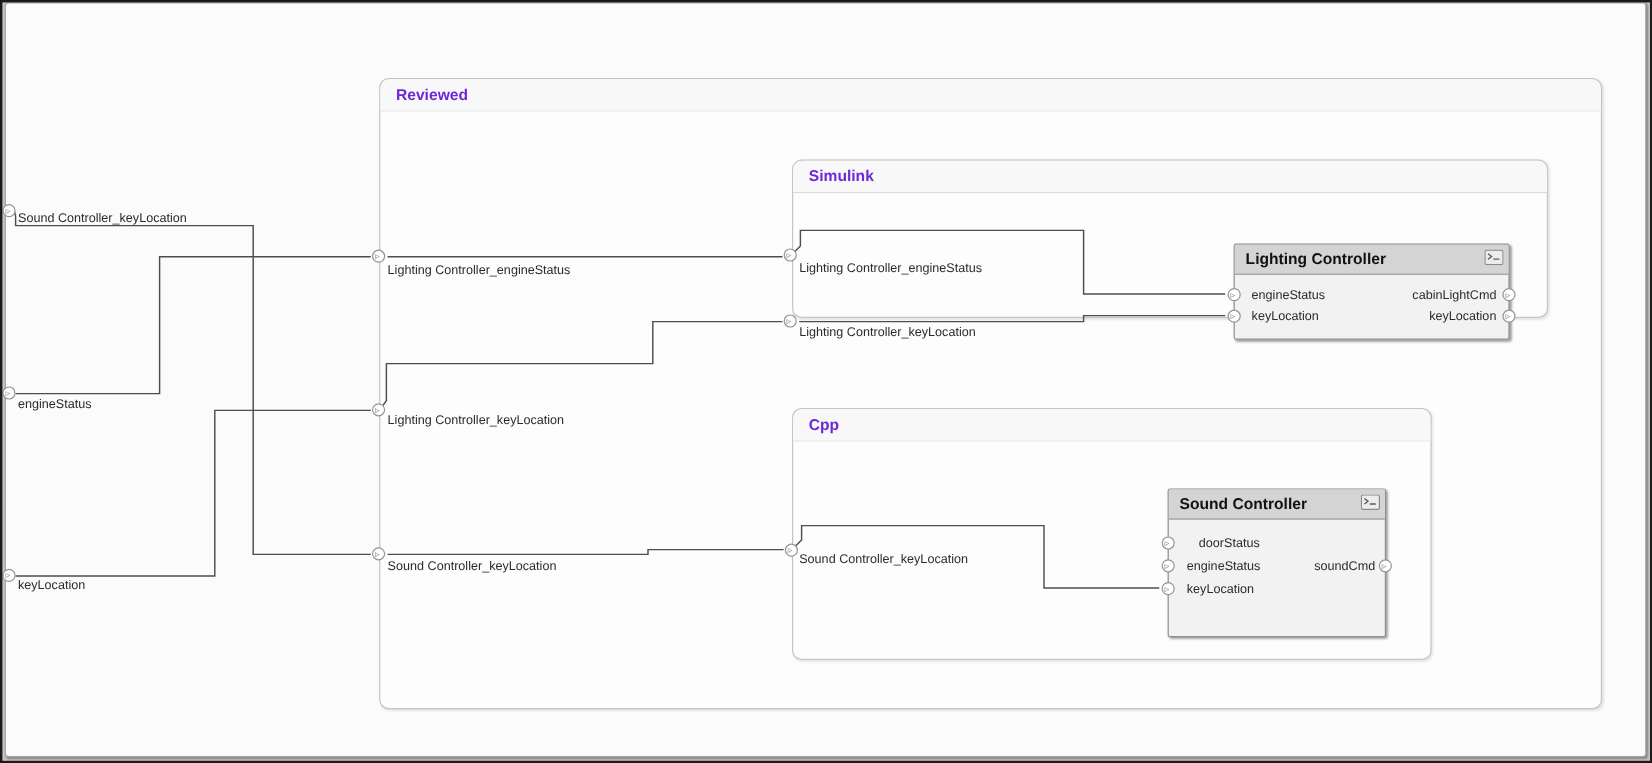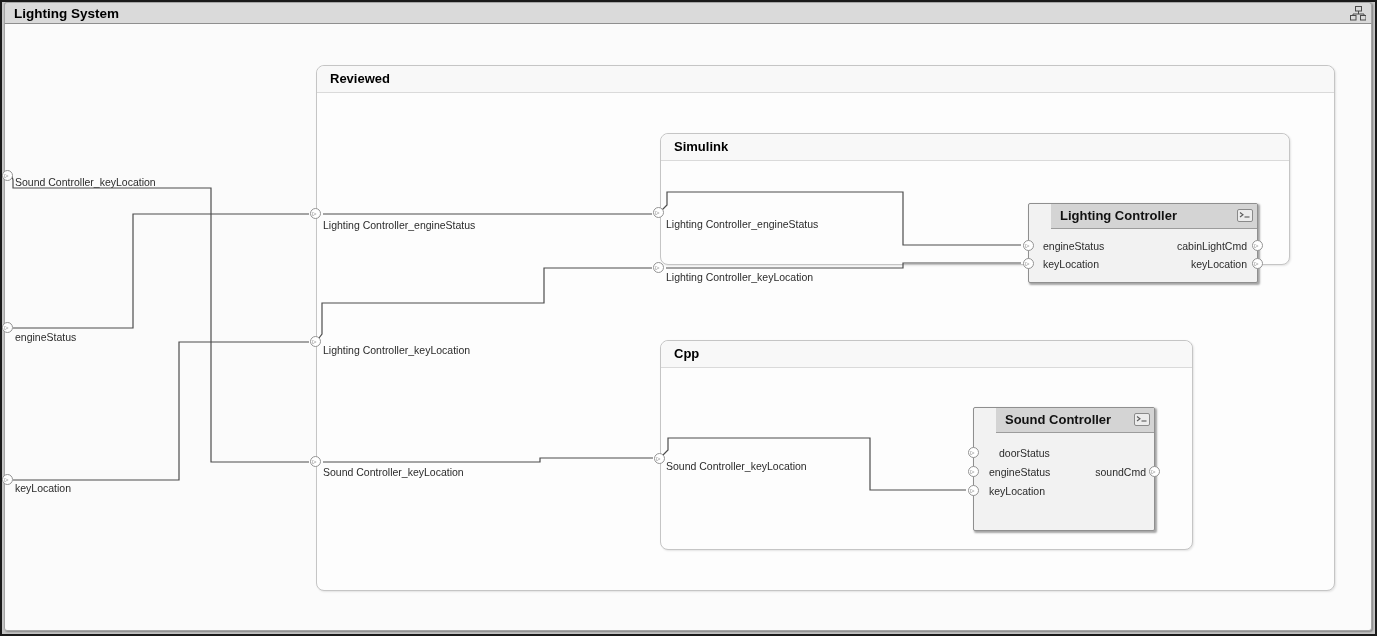--- a/index.html
+++ b/index.html
@@ -6,56 +6,43 @@
   body{background:#e8e8e8;font-family:"Liberation Sans",sans-serif;}
   .stage{position:relative;width:1377px;height:636px;background:#c6c6c6;overflow:hidden;}
   .frame{position:absolute;inset:0;border:2px solid #1a1a1a;box-sizing:border-box;z-index:10;pointer-events:none;}
   .canvas{position:absolute;left:4px;top:2px;width:1368px;height:629px;background:#fbfbfb;border:1px solid #a6a6a6;border-radius:3px;box-sizing:border-box;box-shadow:1px 1px 2px rgba(0,0,0,.35);z-index:0;}
   .main-header{position:absolute;left:4px;top:2px;width:1368px;height:22px;background:#dadada;border:1px solid #a6a6a6;border-bottom:1px solid #8f8f8f;border-radius:3px 3px 0 0;box-sizing:border-box;z-index:2;}
   .main-title{position:absolute;left:9px;top:3px;font-weight:bold;font-size:13.5px;color:#000;white-space:nowrap;}
   .hier-btn{position:absolute;right:5px;top:3px;width:16px;height:15px;z-index:3;}
 
   .grp{position:absolute;background:#fdfdfd;border:1px solid #c5c5c5;border-radius:8px;box-sizing:border-box;box-shadow:1px 1px 2px rgba(0,0,0,.10);z-index:1;}
   .grp-header{position:absolute;left:0;right:0;top:0;height:26px;background:#f8f8f8;border-bottom:1px solid #dadada;border-radius:8px 8px 0 0;}
-  .grp-title{position:absolute;left:13px;top:5px;font-weight:bold;font-size:13px;color:#000000;white-space:nowrap;}
+  .grp-title{position:absolute;left:13px;top:5px;font-weight:bold;font-size:13px;color:#6d28d9;white-space:nowrap;}
 
   .blk{position:absolute;background:#f2f2f2;border:1px solid #8f8f8f;border-radius:2px;box-sizing:border-box;box-shadow:1.5px 1.5px 2px rgba(0,0,0,.35);z-index:2;}
-  .blk-header{position:absolute;left:0;right:0;top:0;height:24px;background:#d4d4d4;border-bottom:1px solid #9c9c9c;margin-left:22px;}
+  .blk-header{position:absolute;left:0;right:0;top:0;height:24px;background:#d4d4d4;border-bottom:1px solid #9c9c9c;}
   .blk-title{position:absolute;left:9px;top:4px;font-weight:bold;font-size:13px;color:#111;white-space:nowrap;}
   .badge{position:absolute;right:4px;top:4px;width:16px;height:13px;}
 
   .lbl{position:absolute;font-size:10.5px;color:#2b2b2b;white-space:nowrap;z-index:3;}
   .lbl-r{transform:translateX(-100%);}
 
   .port{position:absolute;width:11px;height:11px;border-radius:50%;background:#fff;border:1px solid #949494;box-sizing:border-box;z-index:5;}
   .port::after{content:"\25B9";position:absolute;left:1.5px;top:-0.5px;font-size:8px;line-height:10px;color:#8a8a8a;}
 
   .wires{position:absolute;left:0;top:0;z-index:4;pointer-events:none;}
   .wires polyline{fill:none;stroke:#4d4d4d;stroke-width:1.2;pointer-events:stroke;}
 </style>
 </head>
 <body>
 
 <div class="stage">
 
   <div class="canvas"></div>
 
-  <div class="main-header">
-    <span class="main-title">Lighting System</span>
-    <span class="hier-btn">
-      <svg width="16" height="15" viewBox="0 0 16 15">
-        <g fill="none" stroke="#4a4a4a" stroke-width="1">
-          <rect x="5.5" y="0.5" width="6" height="4.5"></rect>
-          <path d="M8.5,5 L8.5,8 M3,8 L14,8 M3,8 L3,9.5 M14,8 L14,9.5"></path>
-          <rect x="0.5" y="9.5" width="5.5" height="4.5"></rect>
-          <rect x="10.5" y="9.5" width="5.5" height="4.5"></rect>
-        </g>
-      </svg>
-    </span>
-  </div>
 
   <div class="grp" style="left:316px;top:65px;width:1019px;height:526px;">
     <div class="grp-header">
       <span class="grp-title">Reviewed</span>
     </div>
   </div>
 
   <div class="grp" style="left:660px;top:133px;width:630px;height:132px;">
     <div class="grp-header">
       <span class="grp-title">Simulink</span>

